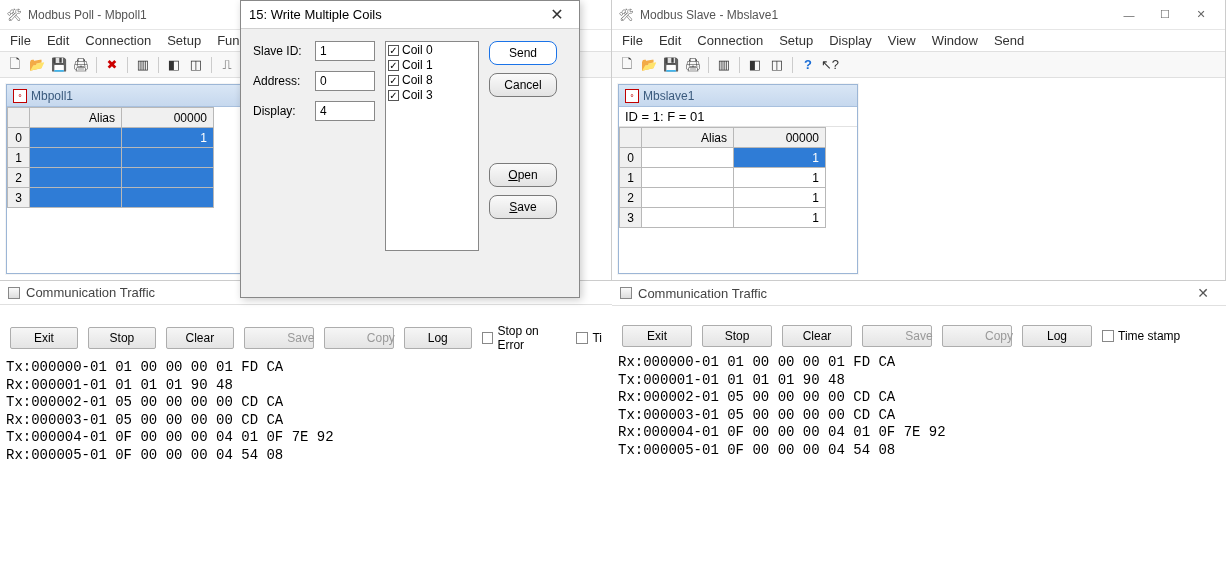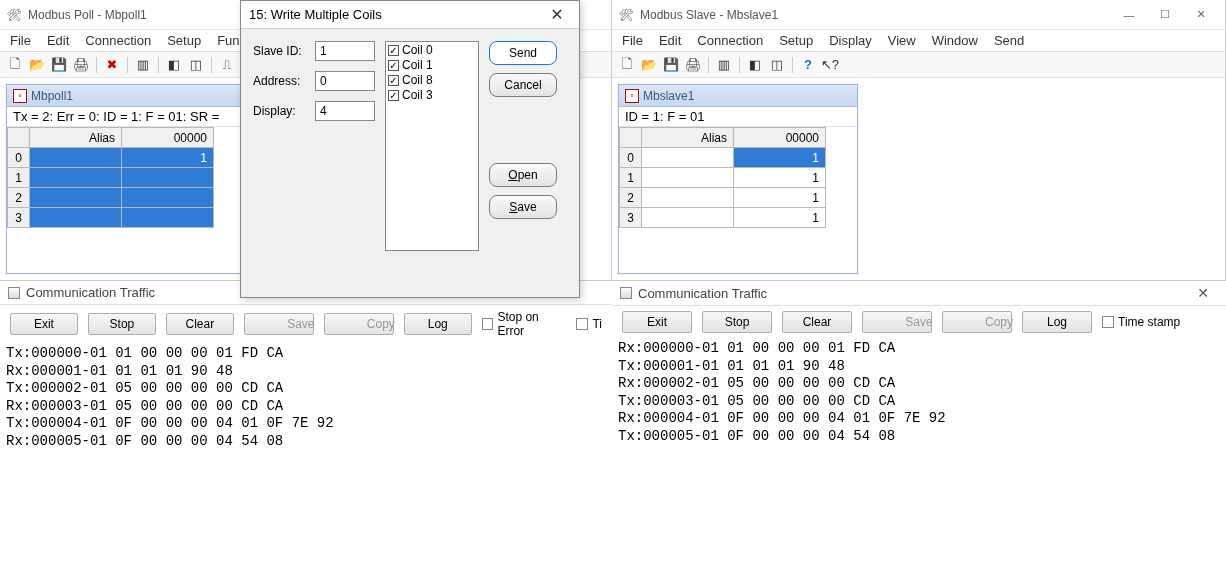--- a/index.html
+++ b/index.html
@@ -134,20 +134,21 @@
   .traffic-title .sq-icon {
     width: 12px; height: 12px;
     border: 1px solid #888; margin-right: 6px;
     background: linear-gradient(#fafafa, #ddd);
   }
   .traffic-close { width: 30px; text-align: center; color: #555; font-size: 14px; }
   .traffic-btnrow {
     display: flex; gap: 10px;
     padding: 5px 10px;
     align-items: center;
+    margin-top: 14px;
   }
   .wbtn {
     width: 70px; height: 22px;
     border: 1px solid #adadad;
     background: linear-gradient(#f6f6f6, #e4e4e4);
     font-size: 12px;
     display: flex; align-items: center; justify-content: center;
     border-radius: 2px;
   }
   .wbtn.disabled { color: #999; padding-left: 44px; }
@@ -254,21 +255,20 @@
     <span class="tool-ico">◫</span>
     <span class="tool-sep"></span>
     <span class="tool-ico">⎍</span>
   </div>
   <div class="mdi-area" style="height:200px;">
     <div class="subwin" style="left:6px; top:6px; width:240px; height:190px;">
       <div class="sub-titlebar">
         <span class="mini-icon">∘</span>
         <span>Mbpoll1</span>
       </div>
-      <div class="statusline">Tx = 2: Err = 0: ID = 1: F = 01: SR =</div>
       <table class="datatable">
         <tbody>
             <tr>
           <th class="rowhdr"></th>
           <th class="alias-col">Alias</th>
           <th class="val-col">00000</th>
         </tr>
         <tr>
               <td class="rowhdr">0</td>
               <td class="sel2"></td>

